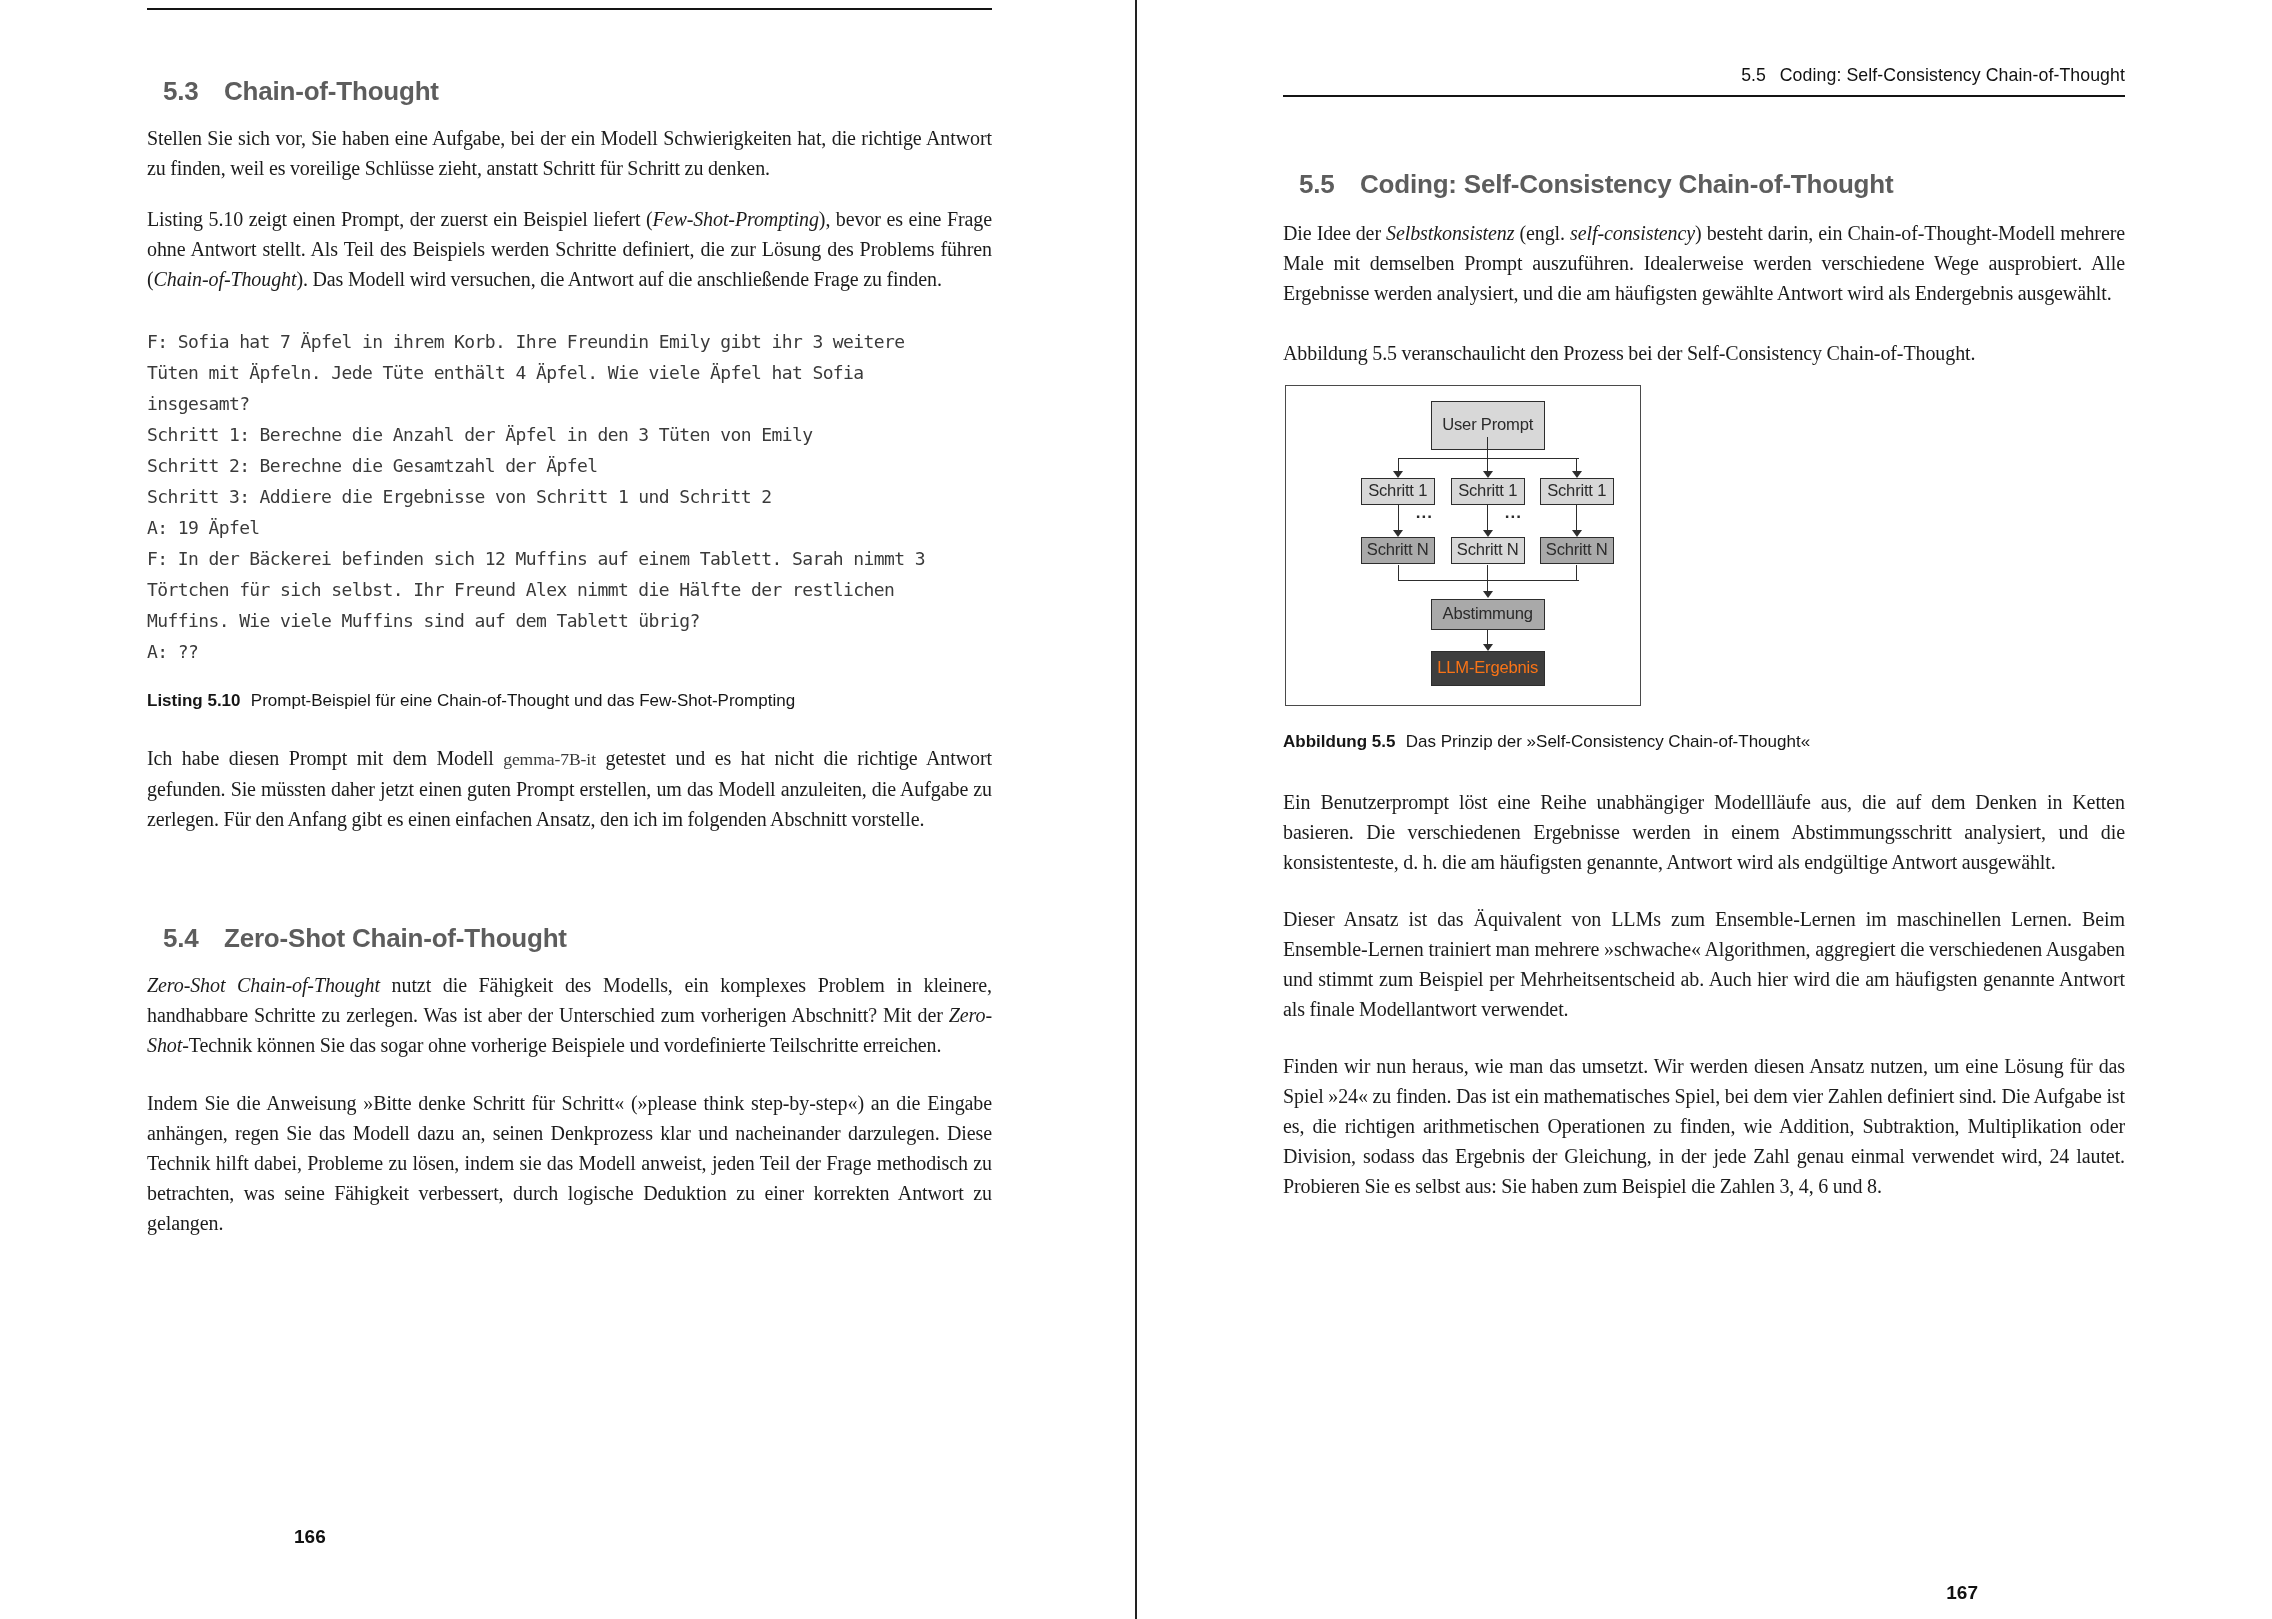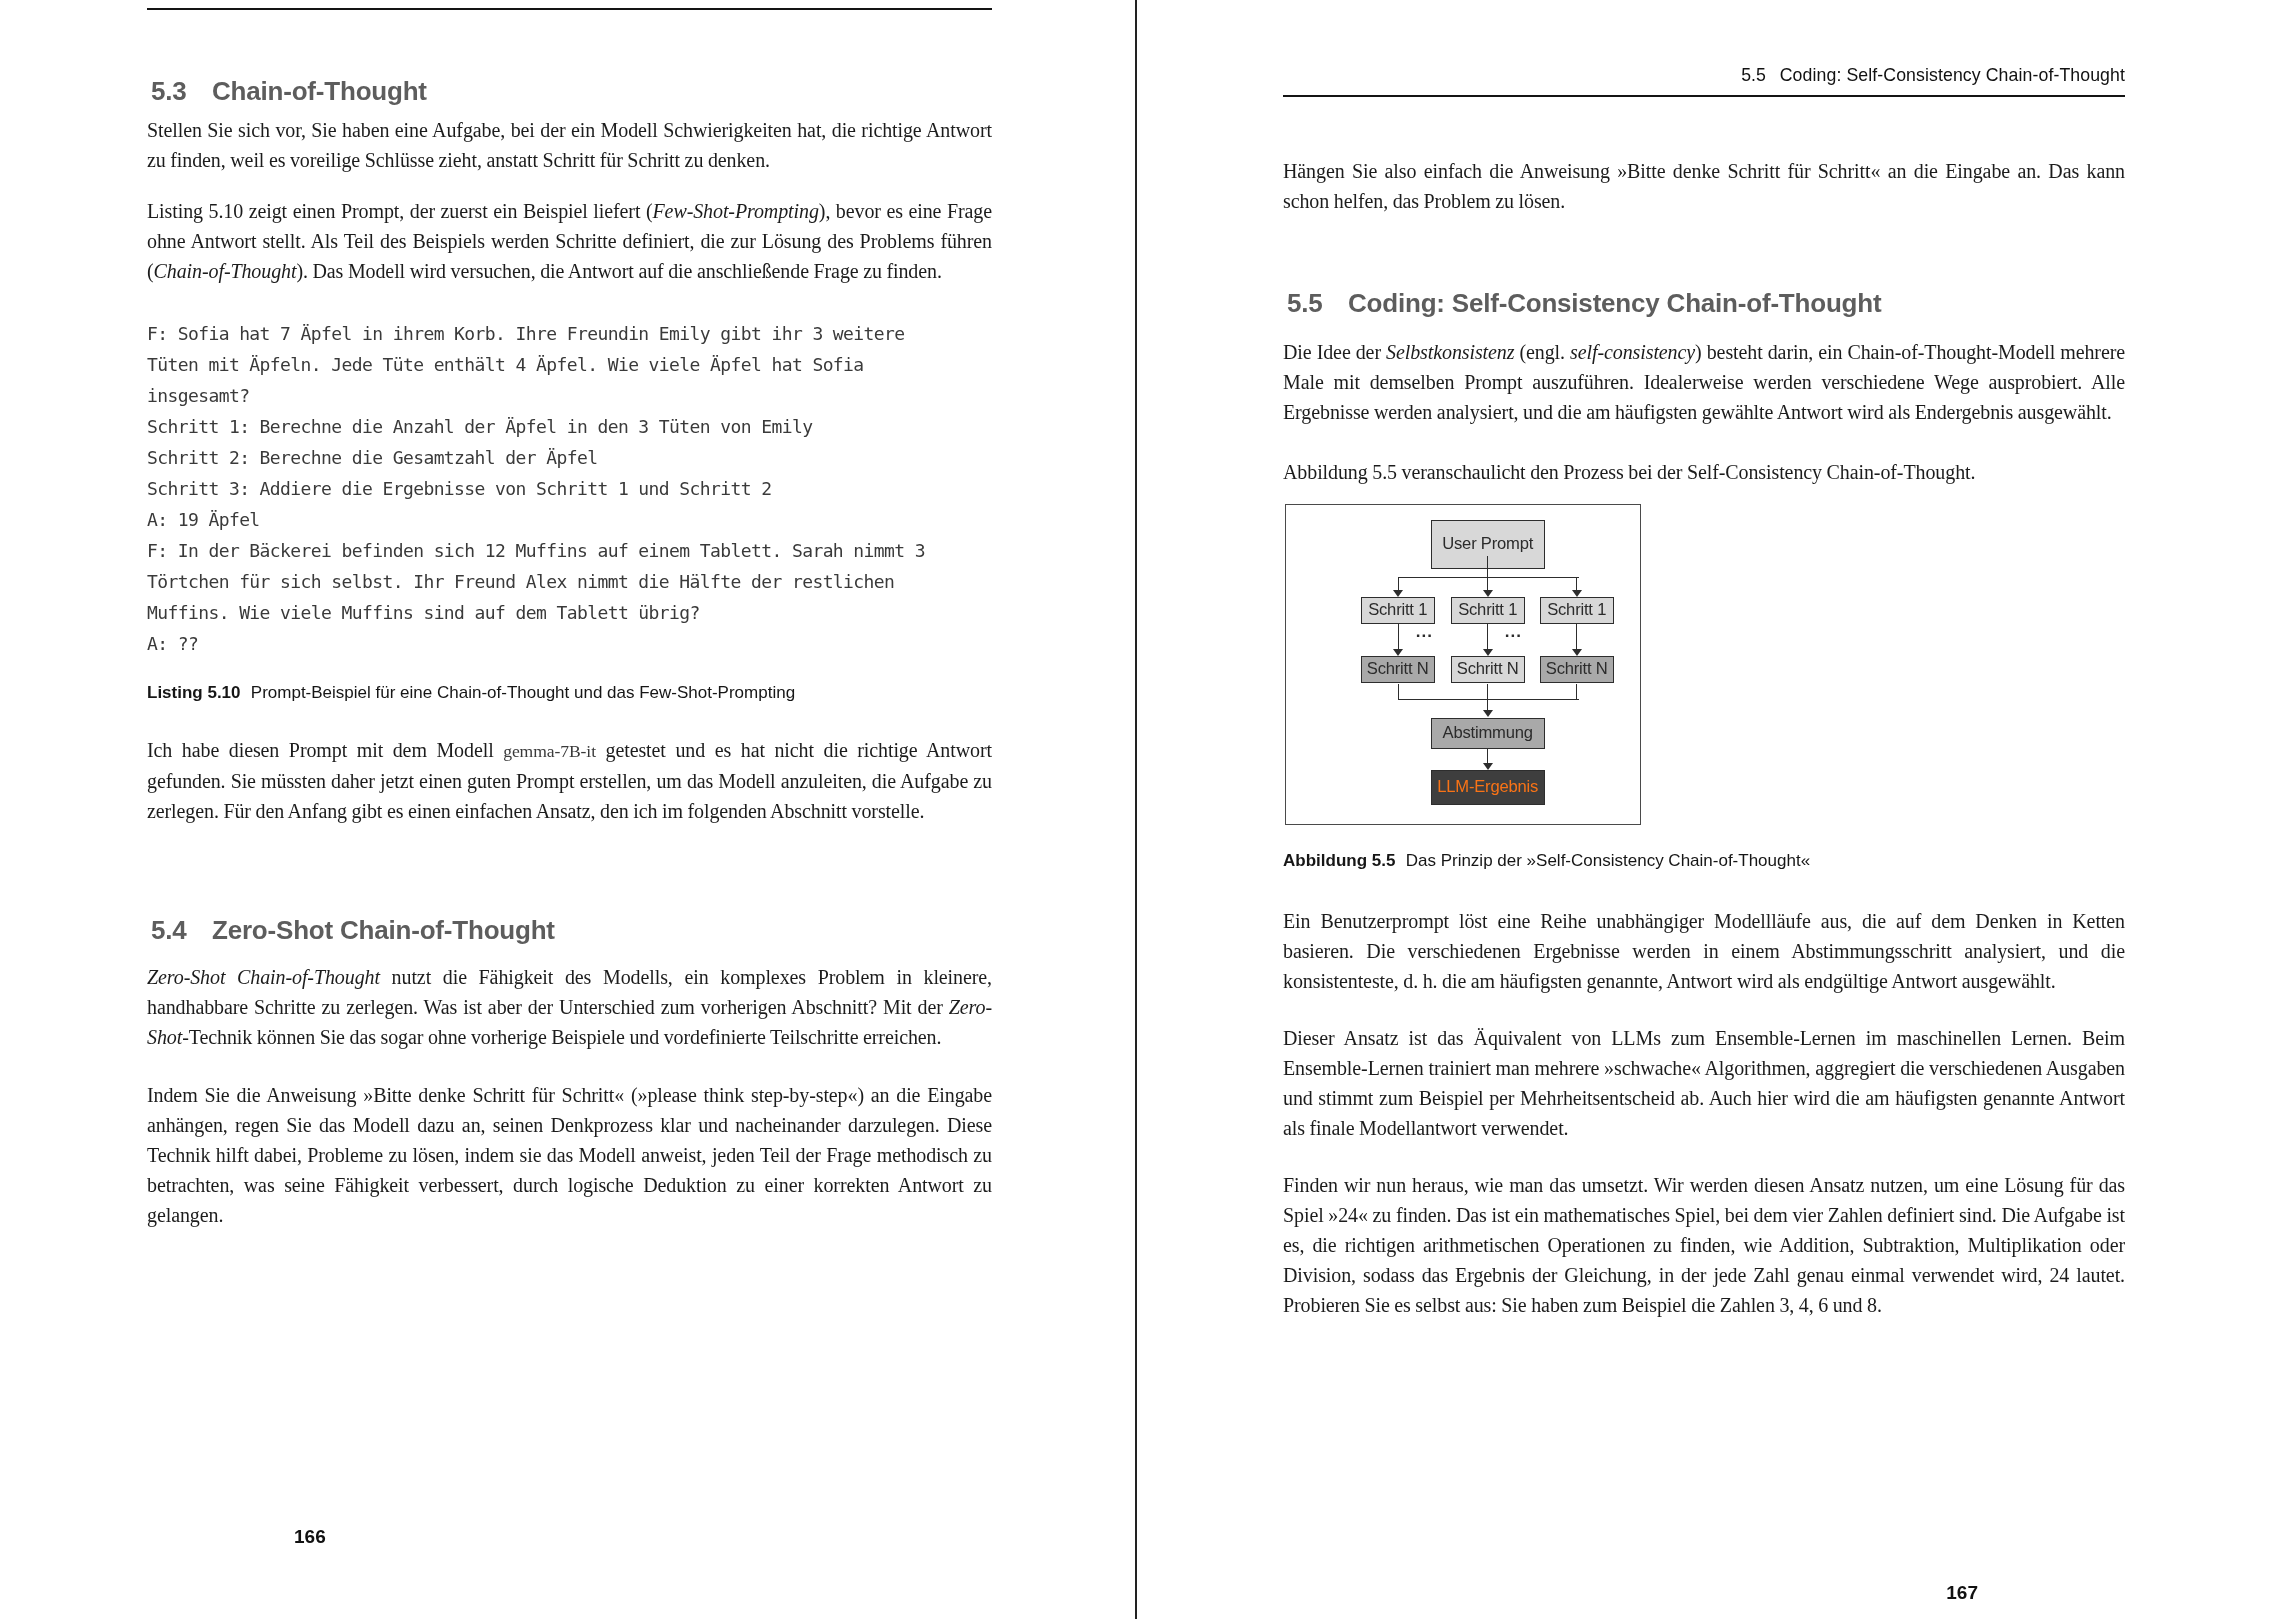--- a/index.html
+++ b/index.html
@@ -13,21 +13,21 @@
   .content{position:relative;height:100%;}
   #left-page .content{margin-left:147px;width:845px;}
   #right-page .content{margin-left:147px;width:842px;}
 
   .running-head{margin:64px 0 0 0;font-family:"Liberation Sans","DejaVu Sans",sans-serif;
                 font-size:17.7px;line-height:23px;color:#111111;letter-spacing:0.1px;}
   .running-head .rh-num{display:inline-block;margin-right:13.7px;}
   .rh-right{text-align:right;}
   .head-rule{margin-top:8px;height:2.3px;background:#141414;}
 
-  h2.section{margin:4px;font-family:"Liberation Sans","DejaVu Sans",sans-serif;font-weight:bold;
+  h2.section{margin:16px;font-family:"Liberation Sans","DejaVu Sans",sans-serif;font-weight:bold;
              font-size:26px;line-height:32px;color:#5d5d5d;letter-spacing:-0.2px;}
   h2.section .sec-num{display:inline-block;width:61px;}
   #sec53{margin-top:65px;}
   #sec54{margin-top:88px;}
   #sec55{margin-top:71px;}
 
   p.body{margin:0;font-size:20px;line-height:30px;text-align:justify;letter-spacing:-0.1px;
          word-spacing:-0.3px;}
   .seg-i{font-style:italic;}
   .seg-m{font-family:Liberation Serif, serif;font-size:0.88em;color:#3a3a3a;}
@@ -108,21 +108,20 @@
     </div>
   </div>
 
   <div id="right-page" class="page">
     <div class="content">
       <div class="running-head rh-right">
         <span class="rh-num">5.5</span><span>Coding: Self-Consistency Chain-of-Thought</span>
       </div>
       <div class="head-rule"></div>
 
-      <p class="body" id="rp1"><span>Hängen Sie also einfach die Anweisung »Bitte denke Schritt für Schritt« an die Eingabe an. Das kann schon helfen, das Problem zu lösen.</span></p>
 
       <h2 class="section" id="sec55">
         <span class="sec-num">5.5</span><span>Coding: Self-Consistency Chain-of-Thought</span>
       </h2>
 
       <p class="body" id="rp2"><span>Die Idee der </span><span class="seg-i">Selbstkonsistenz</span><span> (engl. </span><span class="seg-i">self-consistency</span><span>) besteht darin, ein Chain-of-Thought-Modell mehrere Male mit demselben Prompt auszuführen. Idealerweise werden verschiedene Wege ausprobiert. Alle Ergebnisse werden analysiert, und die am häufigsten gewählte Antwort wird als Endergebnis ausgewählt.</span></p>
       <p class="body" id="rp3"><span>Abbildung 5.5 veranschaulicht den Prozess bei der Self-Consistency Chain-of-Thought.</span></p>
 
       <div id="figure-box">
         <div class="dbox fill-light" style="left:145px;top:15.4px;width:114px;height:49px;">User Prompt</div>

